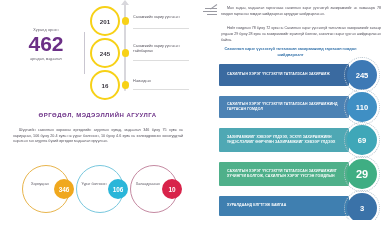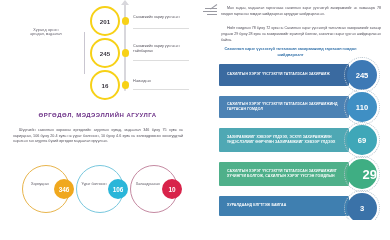--- a/index.html
+++ b/index.html
@@ -101,20 +101,21 @@
 <body>
 
 <div id="page">
 
   <div id="left">
 
     <div class="timeline-block">
 
       <div class="big-stat">
         <div class="cap-top">Хуралд орсон</div>
+        <div class="num">462</div>
         <div class="cap-bot">өргөдөл, мэдээлэл</div>
       </div>
 
       <div class="vdiv"></div>
 
       <div class="tl-arrow"></div>
       <div class="tl-axis"></div>
 
       <div class="tl-node" style="top:6px;">
         <div class="tl-ring">
@@ -210,21 +211,21 @@
         <div class="btxt">ЗАХИРАМЖИЙГ ХЭВЭЭР ҮЛДЭЭХ, ЭСХҮЛ ЗАХИРАМЖИЙН ҮНДЭСЛЭЛИЙГ ӨӨРЧЛӨН ЗАХИРАМЖИЙГ ХЭВЭЭР ҮЛДЭЭХ</div>
       </div>
       <div class="bub2" style="left:152px; top:125px; width:30px; height:30px; background:#3fa7b8; font-size:7.6px;">
         <div class="dotted"></div>
         <span>69</span>
       </div>
 
       <div class="bar" style="top:162px; width:130px; height:24px; background:#4fb08a;">
         <div class="btxt">САХИЛГЫН ХЭРЭГ ҮҮСГЭХГҮЙ ТАТГАЛЗСАН ЗАХИРАМЖИЙГ ХҮЧИНГҮЙ БОЛГОЖ, САХИЛГЫН ХЭРЭГ ҮҮСГЭН ГОМДЛЫН</div>
       </div>
-      <div class="bub2" style="left:152px; top:159px; width:30px; height:30px; background:#3fae83; font-size:13px;justify-content:flex-end;">
+      <div class="bub2" style="left:152px; top:159px; width:30px; height:30px; background:#3fae83; font-size:11px;">
         <div class="dotted"></div>
         <span>29</span>
       </div>
 
       <div class="bar" style="top:196px; width:130px; height:20px; background:#3f7fb0;">
         <div class="btxt">ХУРАЛДААНД ЁЛГТГЭЖ БАЙГАА</div>
       </div>
       <div class="bub2" style="left:152px; top:193px; width:30px; height:30px; background:#3a72a8; font-size:7.6px;">
         <div class="dotted"></div>
         <span>3</span>

